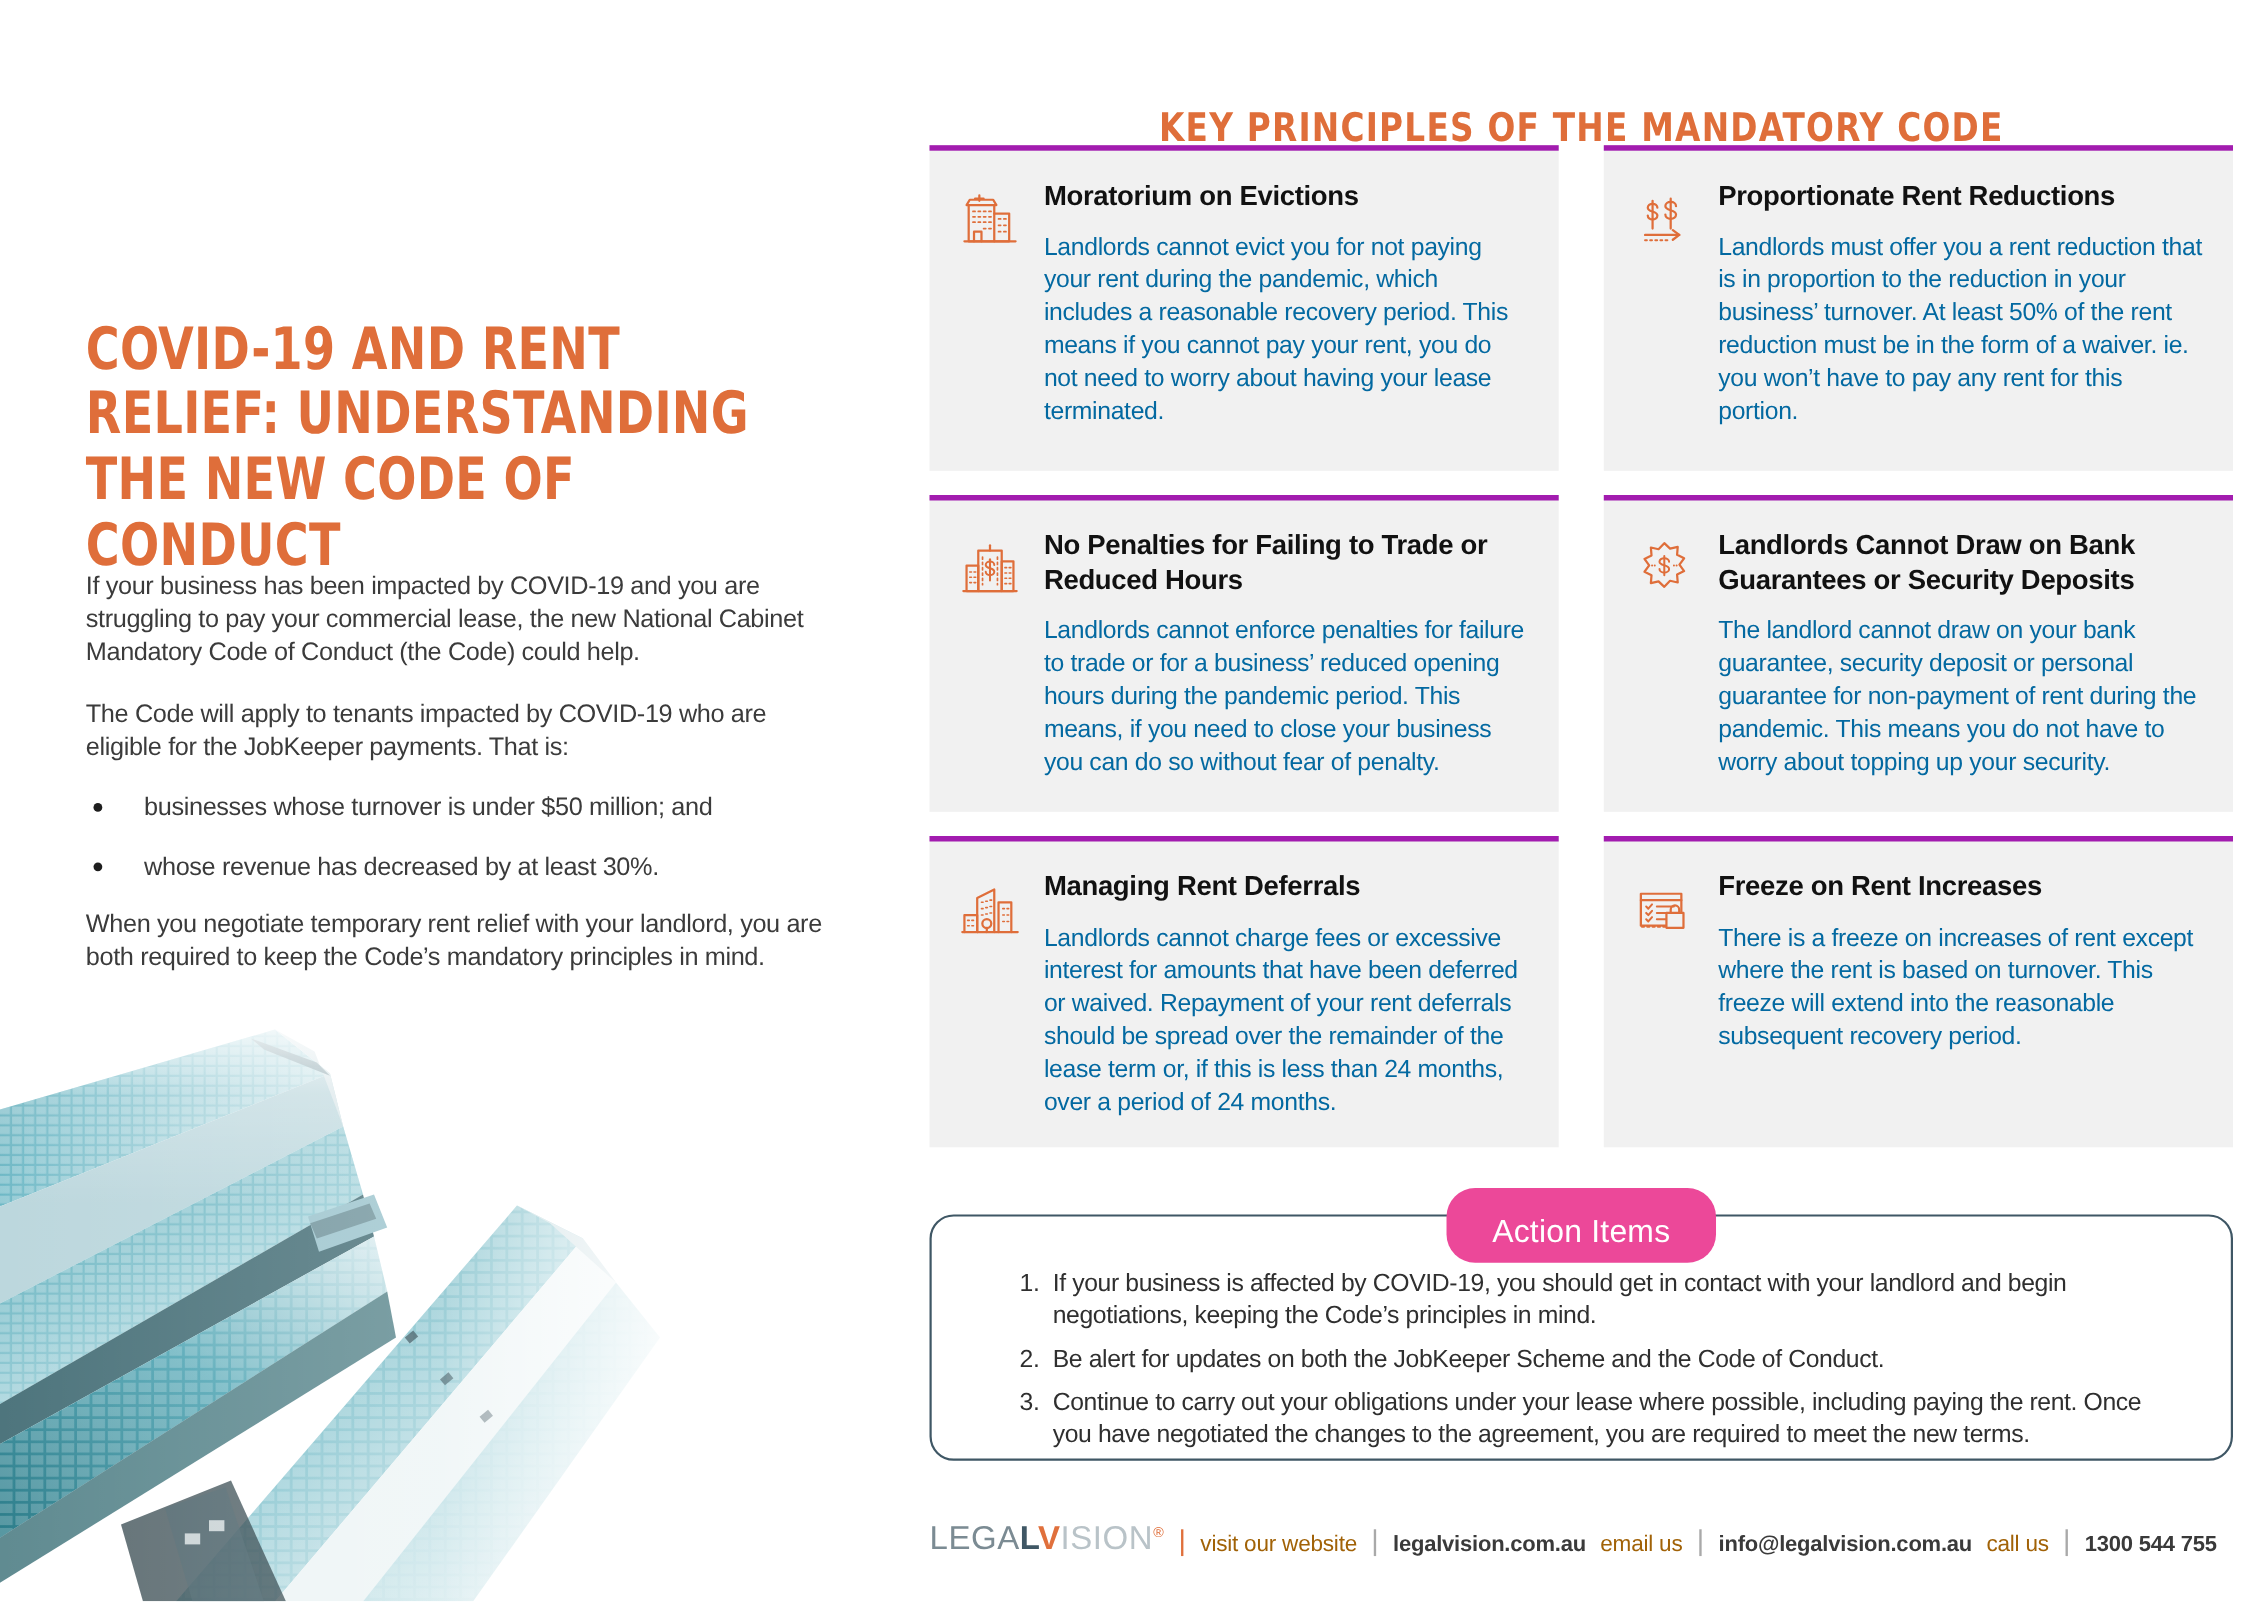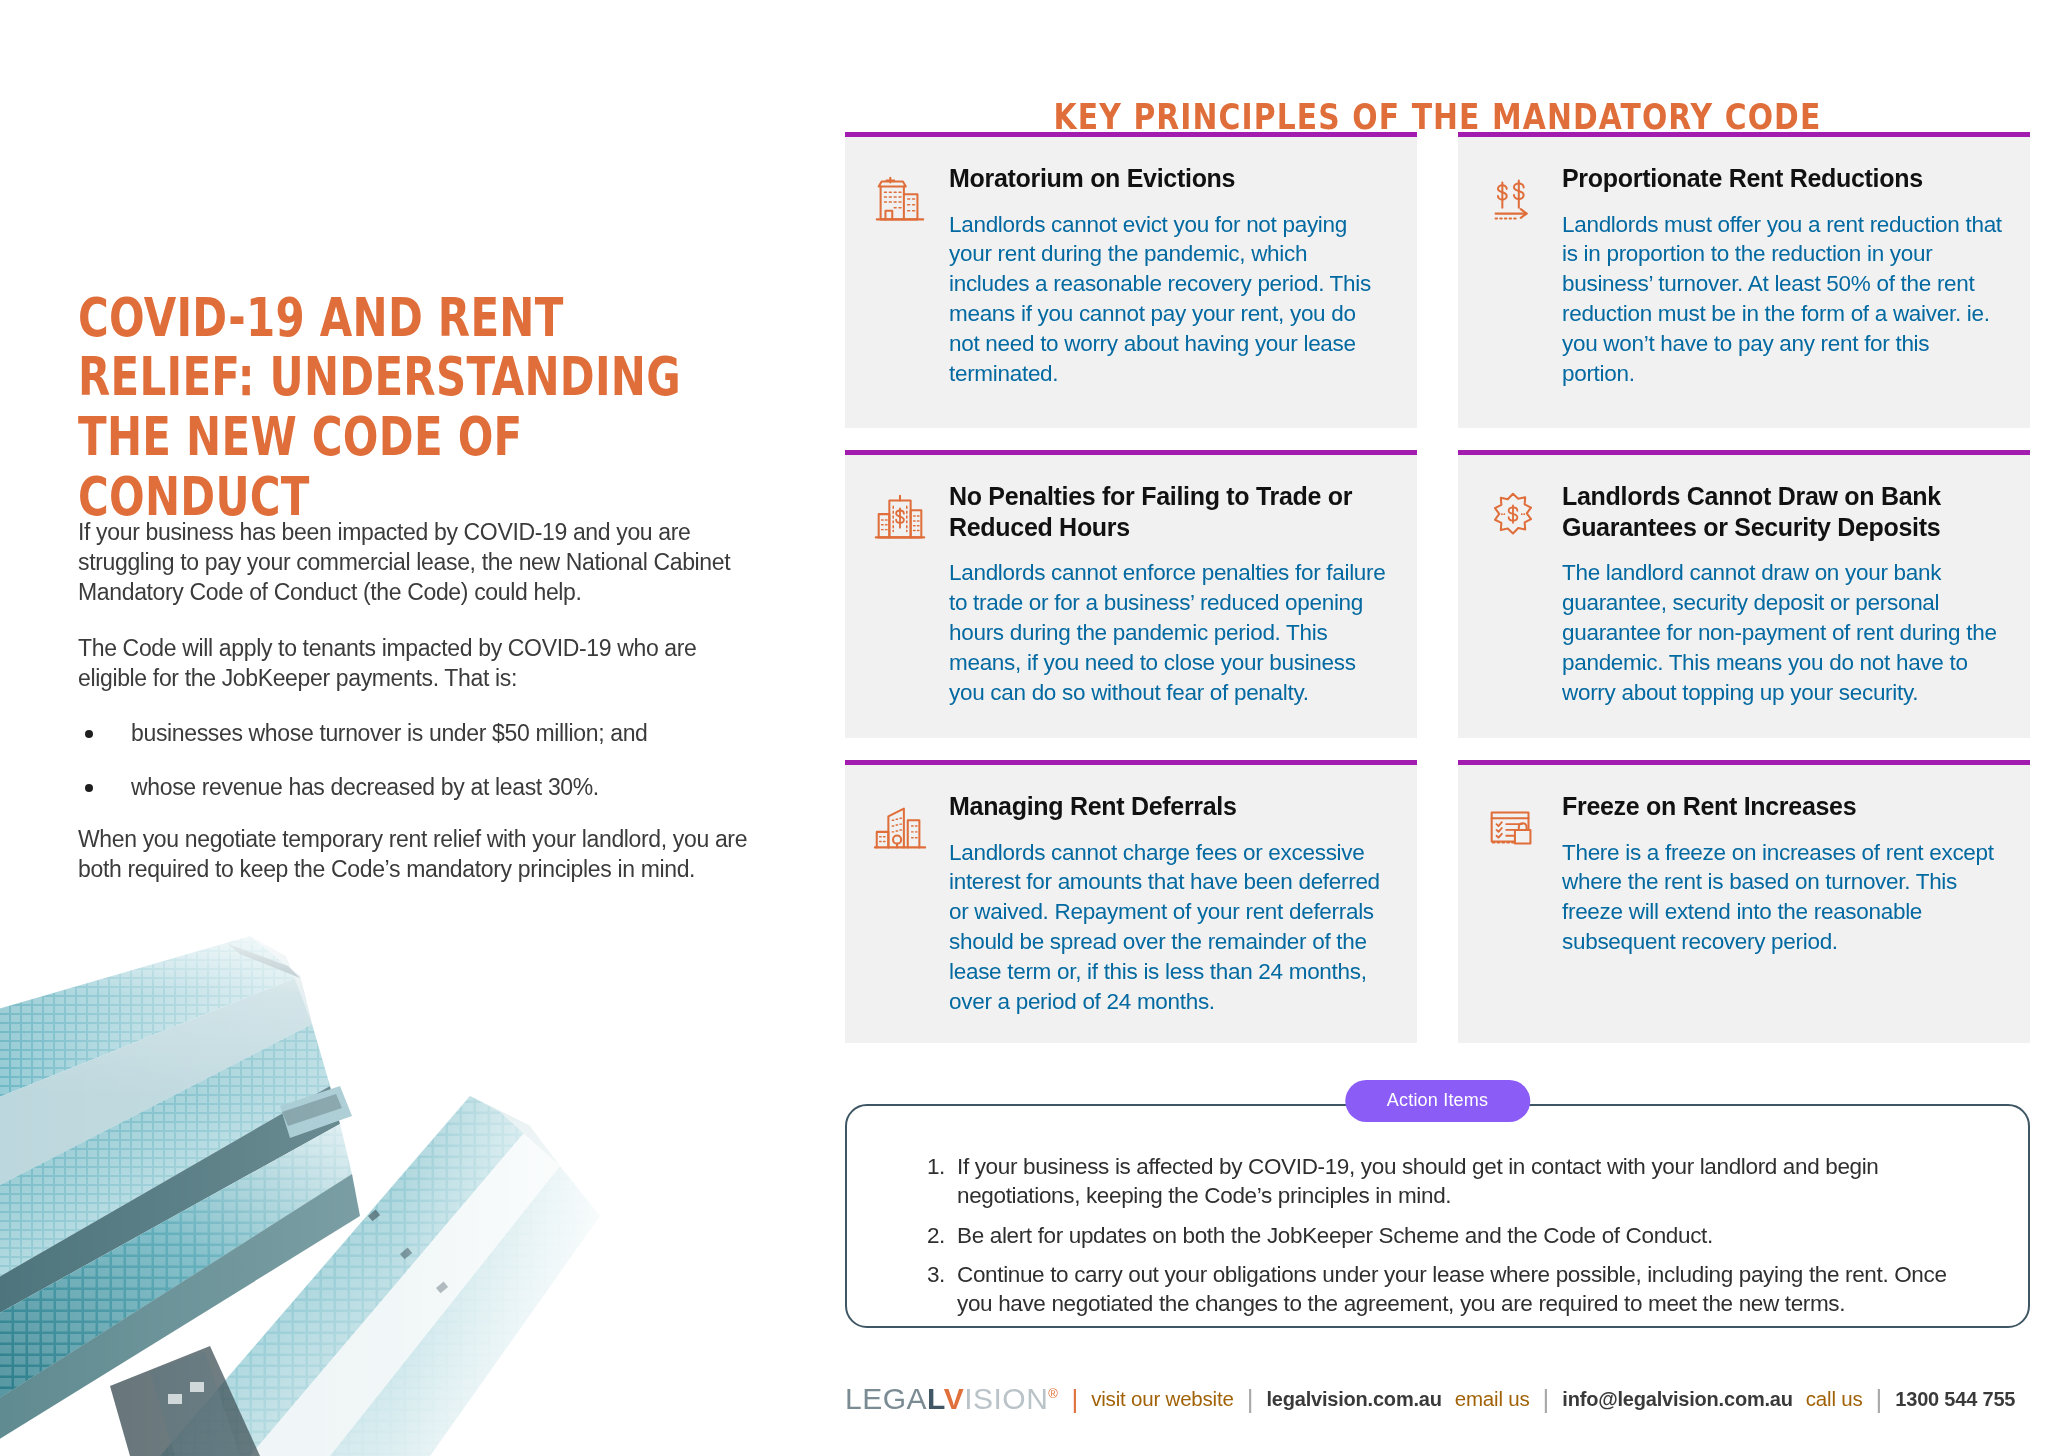--- a/index.html
+++ b/index.html
@@ -149,25 +149,25 @@
     left: 0; top: 1104px;
     width: 1185px; height: 224px;
     border: 2.5px solid #3f5765;
     border-radius: 22px;
     box-sizing: border-box;
   }
   .action-tab {
     position: absolute;
     left: 50%; top: -26px;
     transform: translateX(-50%);
-    background: #8b5cf6;
+    background: #ec4899;
     color: #ffffff;
-    font-size: 18px;
+    font-size: 29px;
     letter-spacing: 0.2px;
-    padding: 10px 42px 11px;
+    padding: 24px 42px 11px;
     border-radius: 26px;
     white-space: nowrap;
   }
   .action-list {
     margin: 0; padding: 46px 46px 0 66px;
     list-style: none;
     counter-reset: ai;
   }
   .action-list li {
     counter-increment: ai;
@@ -185,21 +185,21 @@
     width: 32px; text-align: right;
     color: #2f2f2f;
   }
 
   
   .footer {
     position: absolute;
     left: 0; top: 1382px;
     width: 1185px;
     display: flex;
-    align-items: center;
+    align-items: flex-end;
     white-space: nowrap;
   }
   .logo {
     font-family: "Liberation Sans", sans-serif;
     font-size: 30px;
     letter-spacing: 0.5px;
     display: inline-block;
   }
   .logo .lg-a { color: #7b8b93; font-weight: 400; }
   .logo .lg-l { color: #3f5765; font-weight: 700; }

